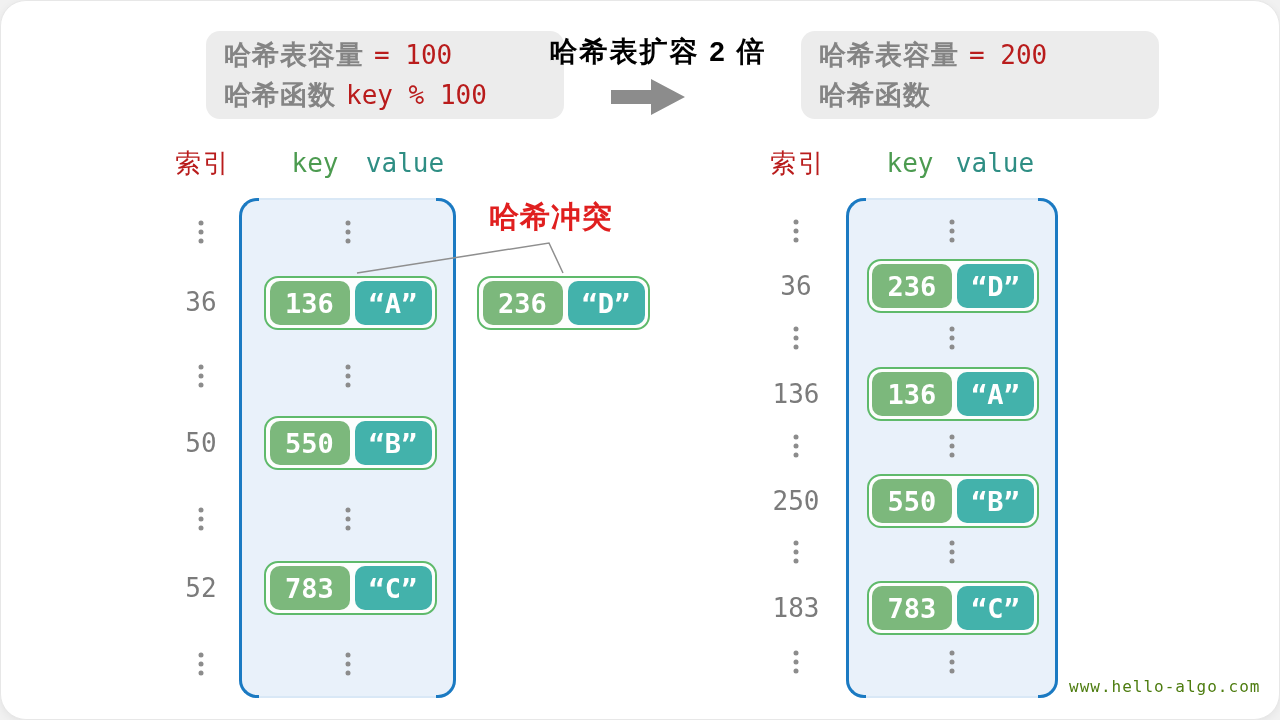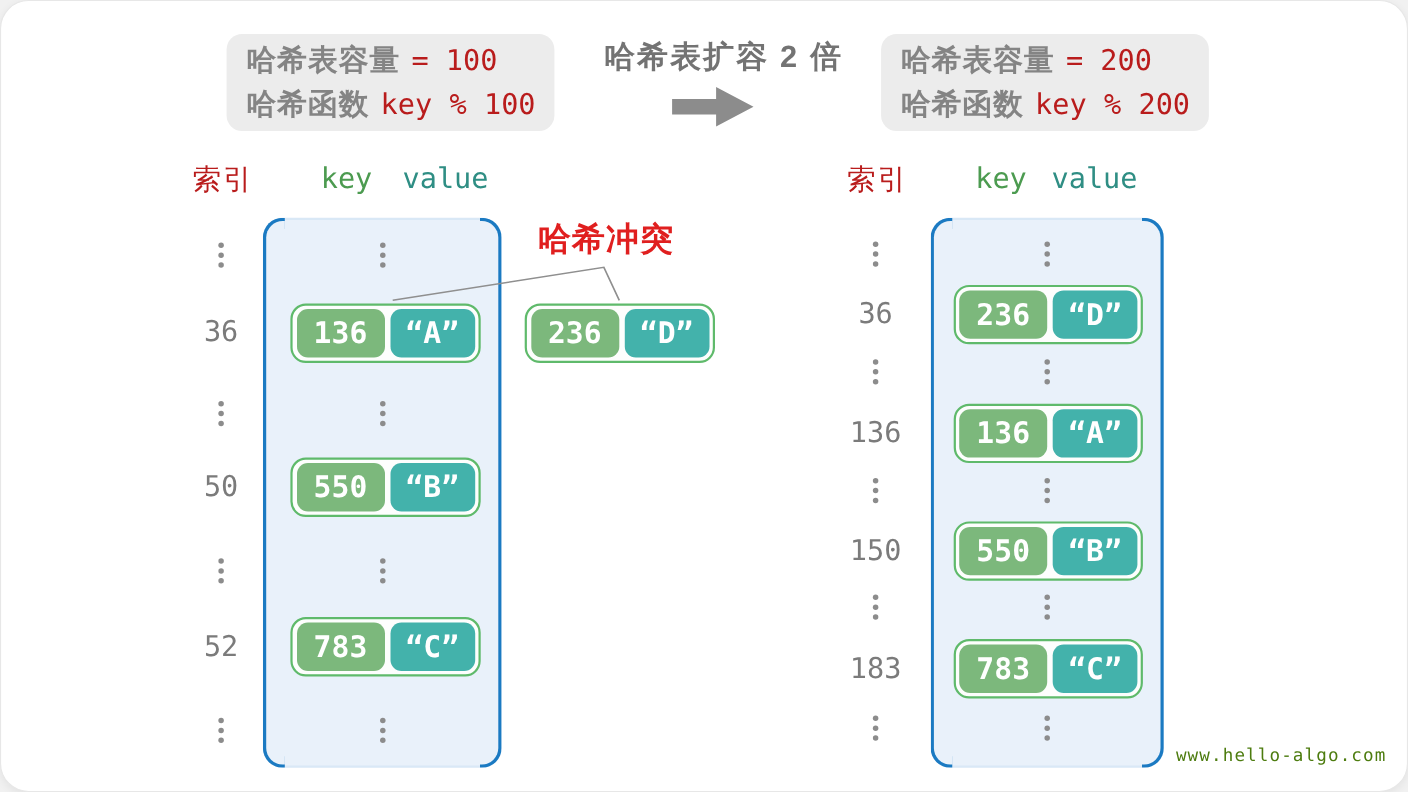--- a/index.html
+++ b/index.html
@@ -6,31 +6,31 @@
   body { font-family:"Liberation Sans", sans-serif; }
   #canvas {
     position:relative; width:1280px; height:720px; overflow:hidden;
     background:#fff; border-radius:26px; border:1px solid #e7e7e7;
     box-shadow:0 2px 8px rgba(0,0,0,.06); box-sizing:border-box;
   }
   .mono { font-family:"DejaVu Sans Mono", monospace; }
 
   
   .info-box {
-    position:absolute; width:298px; height:88px; background:#ececec;
+    position:absolute; width:358px; height:88px; background:#ececec;
     border-radius:14px; display:flex; flex-direction:column;
     justify-content:center; gap:4px; padding-left:18px; box-sizing:border-box;
   }
   .info-line { display:flex; align-items:baseline; gap:10px; white-space:nowrap; }
   .info-label { font-weight:bold; font-size:27px; color:#848484; letter-spacing:1px; }
   .info-value { font-size:26px; color:#b91c1c; }
 
   .expand-title {
     position:absolute; left:517px; top:32px; width:280px; text-align:center;
-    font-weight:bold; font-size:28px; color:#737373; letter-spacing:2px; white-space:nowrap;
+    font-weight:bold; font-size:28px; color:#000000; letter-spacing:2px; white-space:nowrap;
   }
   .arrow { position:absolute; left:608px; top:76px; }
 
   
   .hdr, .idx { position:absolute; transform:translate(-50%,-50%); white-space:nowrap; }
   .hdr-index { font-size:26px; color:#b91c1c; letter-spacing:2px; }
   .hdr-key   { font-size:26px; color:#4c9b50; }
   .hdr-value { font-size:26px; color:#2f8e84; }
   .idx { font-size:26px; color:#7b7b7b; }
 
@@ -94,21 +94,20 @@
       </svg>
   </div>
 
   <div class="info-box" style="left:800px; top:30px;">
     <div class="info-line">
       <span class="info-label">哈希表容量</span>
       <span class="info-value mono">= 200</span>
     </div>
     <div class="info-line">
       <span class="info-label">哈希函数</span>
-      <span class="info-value mono">key % 200</span>
     </div>
   </div>
 
   <div class="hdr hdr-index" style="left:202px; top:162px;">索引</div>
   <div class="hdr hdr-key mono" style="left:314px; top:162px;">key</div>
   <div class="hdr hdr-value mono" style="left:404px; top:162px;">value</div>
 
   <div class="tbl" style="left:238px; top:197px; width:217px; height:500px;">
     <div class="bk bk-left"></div>
     <div class="bk bk-right"></div>
@@ -202,21 +201,21 @@
       <i></i>
       <i></i>
       <i></i>
     </div>
   <div class="idx mono" style="left:795px; top:393px;">136</div>
   <div class="vdots" style="left:795px; top:445px;">
       <i></i>
       <i></i>
       <i></i>
     </div>
-  <div class="idx mono" style="left:795px; top:500px;">150</div>
+  <div class="idx mono" style="left:795px; top:500px;">250</div>
   <div class="vdots" style="left:795px; top:551px;">
       <i></i>
       <i></i>
       <i></i>
     </div>
   <div class="idx mono" style="left:795px; top:607px;">183</div>
   <div class="vdots" style="left:795px; top:661px;">
       <i></i>
       <i></i>
       <i></i>

